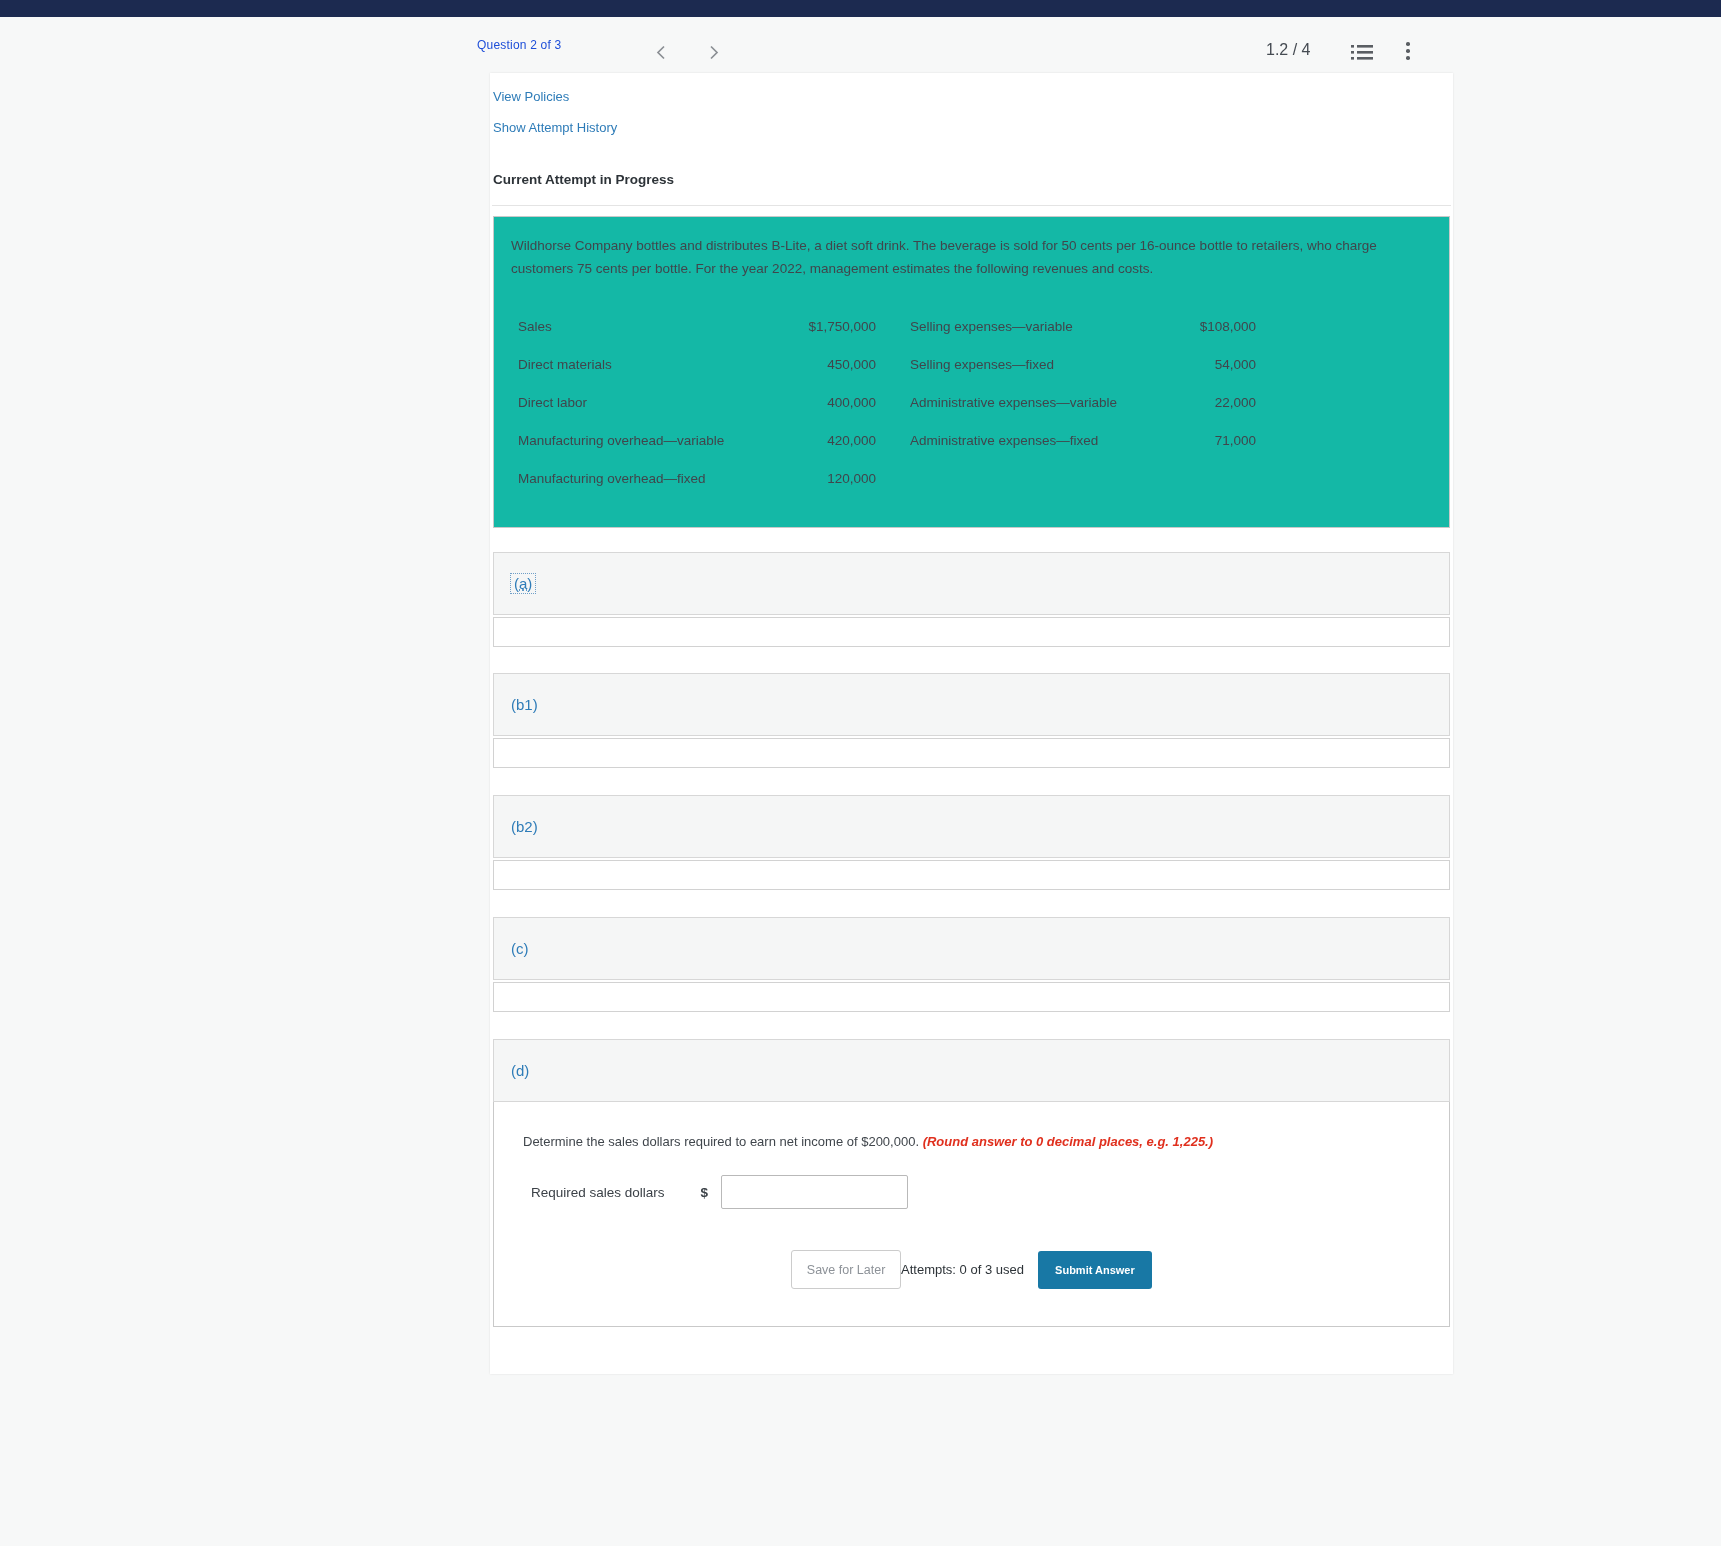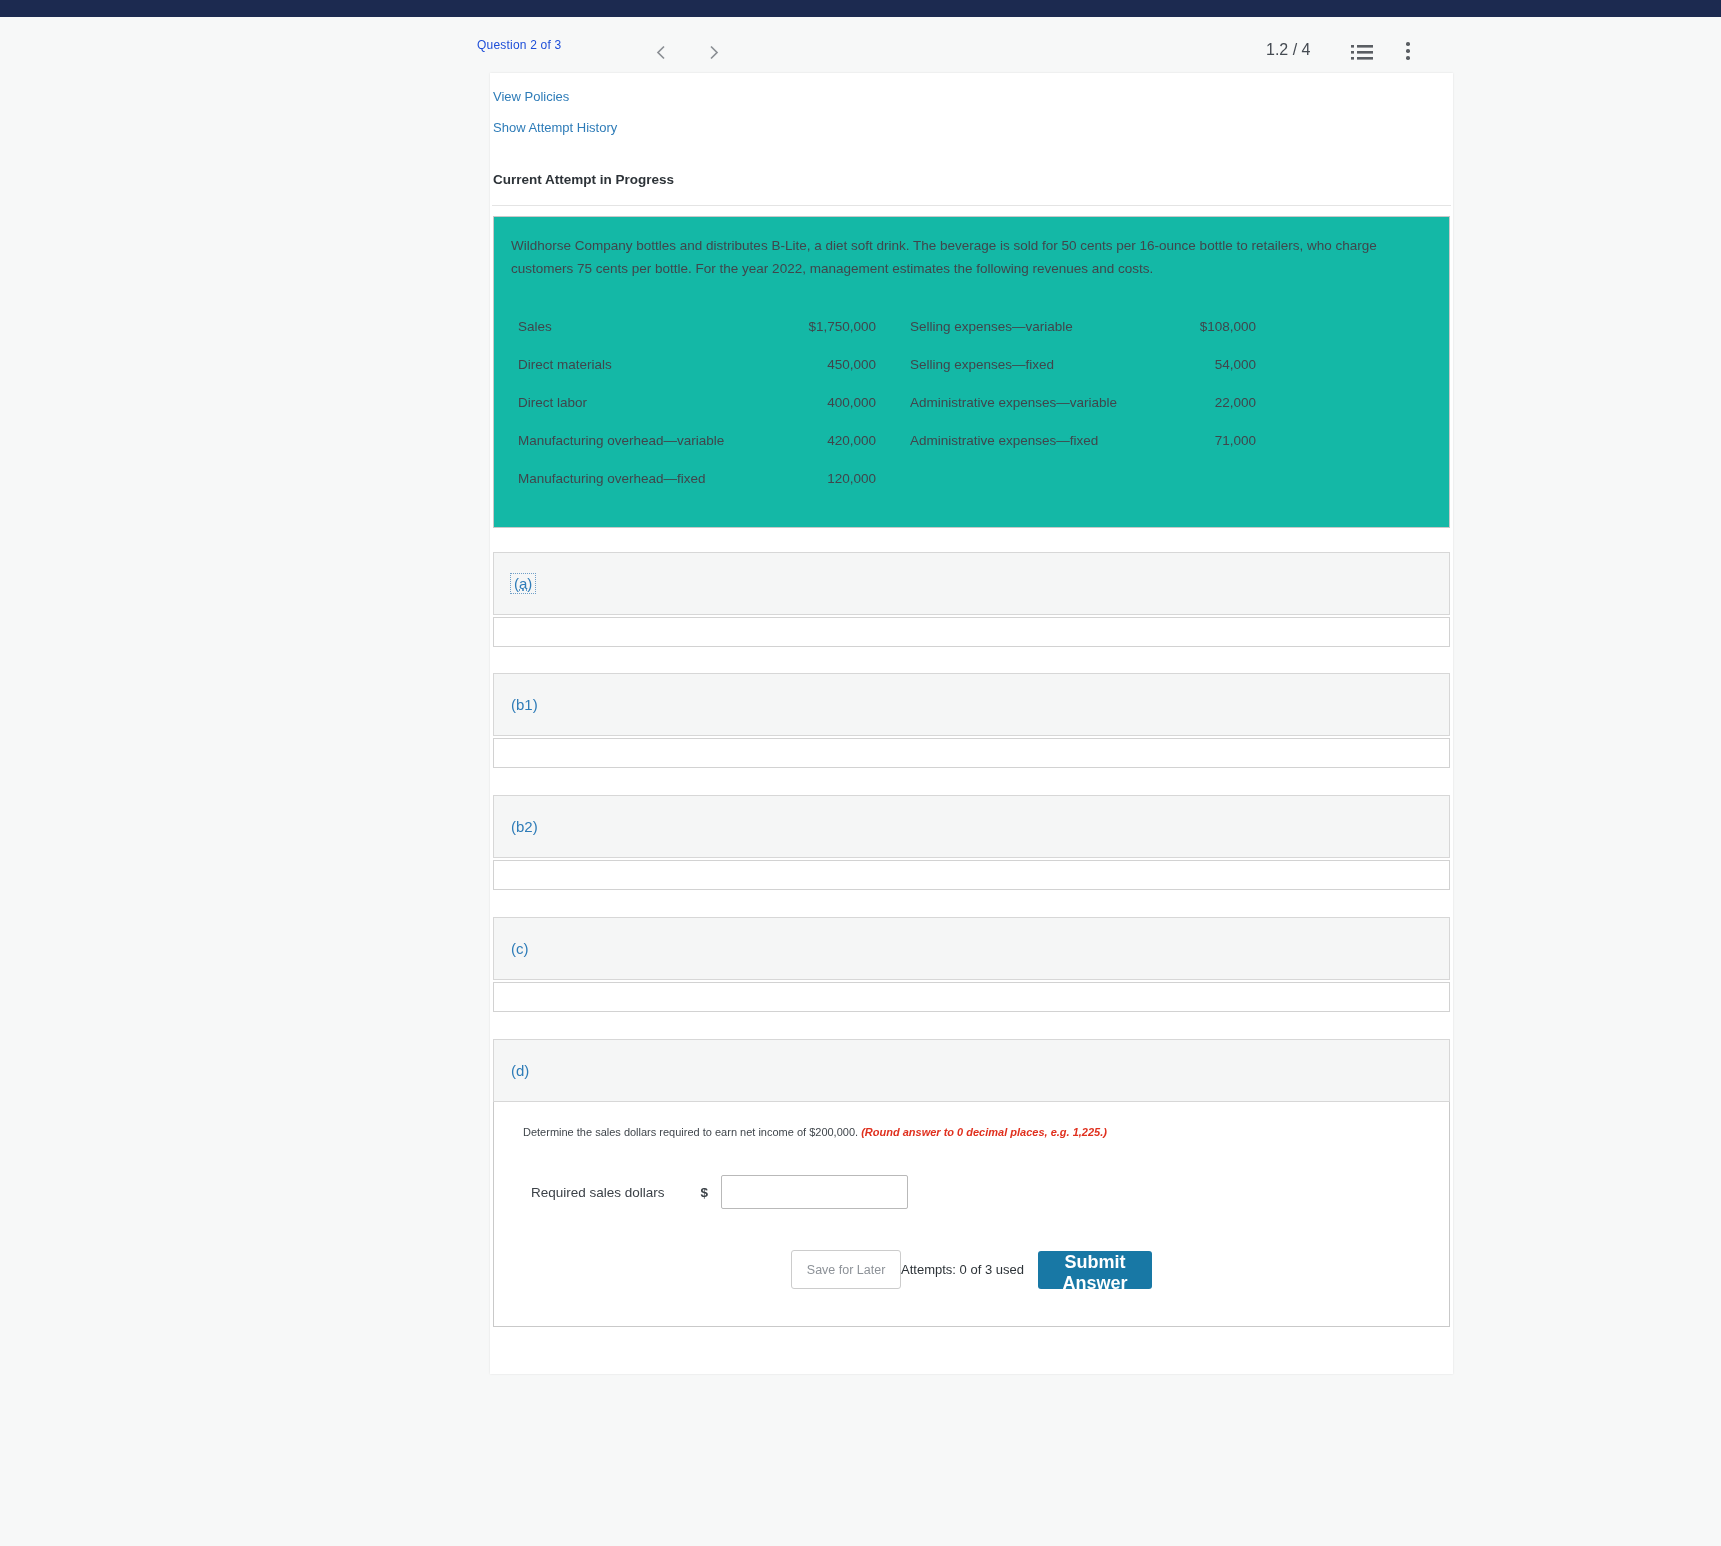--- a/index.html
+++ b/index.html
@@ -41,31 +41,31 @@
   .sec-link.focused{outline:1px dotted #6f9fc8;padding:1px 3px;text-decoration:underline;text-decoration-style:dotted;}
   .sec-strip{position:absolute;left:3px;width:957px;height:30px;background:#fff;border:1px solid #d2d2d2;}
   .hdr-a{top:479px;} .strip-a{top:544px;}
   .hdr-b1{top:600px;} .strip-b1{top:665px;}
   .hdr-b2{top:722px;} .strip-b2{top:787px;}
   .hdr-c{top:844px;}  .strip-c{top:909px;}
   .hdr-d{top:966px;}
 
   
   .d-content{position:absolute;left:3px;top:1029px;width:957px;height:225px;background:#fff;border:1px solid #c9c9c9;border-top:none;}
-  .d-prompt{position:absolute;left:29px;top:24px;font-size:11px;color:#40464c;width:890px;}
+  .d-prompt{position:absolute;left:29px;top:32px;font-size:13px;color:#40464c;width:890px;}
   .d-note{color:#e0301e;font-weight:bold;font-style:italic;}
   .d-input-row{position:absolute;left:37px;top:72px;display:flex;align-items:center;height:36px;}
   .d-input-label{font-size:13.5px;font-weight:400;color:#3b4147;}
   .d-dollar{font-size:13.5px;font-weight:600;color:#3b4147;margin-left:36px;}
   .d-answer{margin-left:13px;width:187px;height:34px;border:1px solid #b9b9b9;border-radius:2px;font-size:14px;padding:0 8px;color:#333;}
   .d-footer{position:absolute;left:29px;right:29px;top:148px;display:flex;align-items:center;justify-content:center;}
   .save-btn{width:110px;height:39px;background:#fff;border:1px solid #ccc;border-radius:3px;color:#8d9298;font-size:12.5px;cursor:pointer;}
   .footer-right{display:flex;align-items:center;}
   .attempts{font-size:13px;font-weight:normal;color:#2d3338;margin-right:14px;}
-  .submit-btn{width:114px;height:38px;background:#1878a5;border:none;border-radius:3px;color:#fff;font-size:18px;font-weight:bold;cursor:pointer;}
+  .submit-btn{width:114px;height:38px;background:#1878a5;border:none;border-radius:3px;color:#fff;font-size:11px;font-weight:bold;cursor:pointer;}
 </style>
 </head>
 <body>
 
 <div class="screen">
 
   <div class="topbar"></div>
 
   <div class="hdr-question">Question 2 of 3</div>
 

